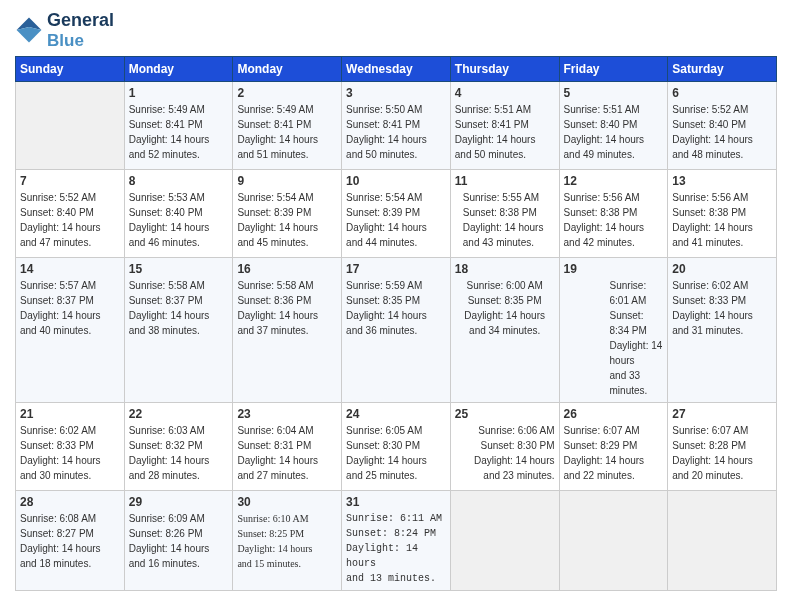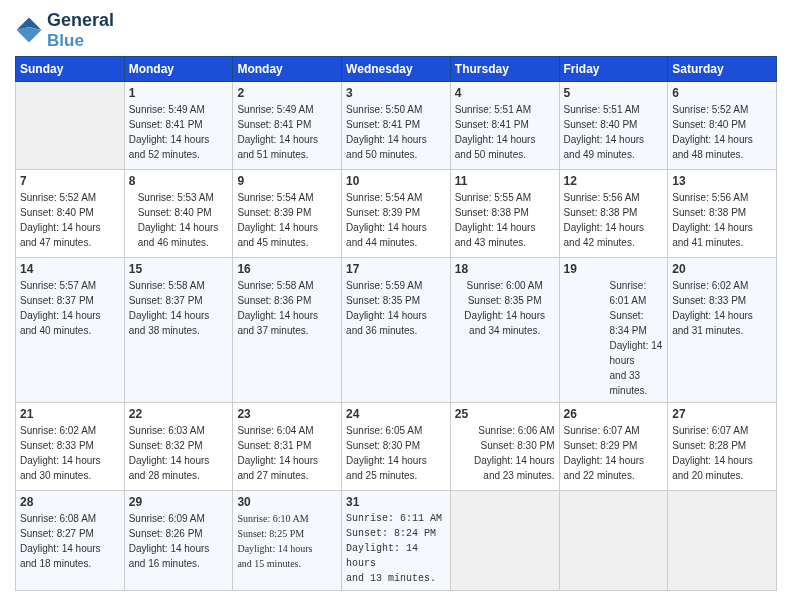--- a/index.html
+++ b/index.html
@@ -170,42 +170,42 @@
         <tr>
           <td>
             <span class="day-num">7</span>
             <div class="day-info" style="white-space: pre-line;">Sunrise: 5:52 AM
 Sunset: 8:40 PM
 Daylight: 14 hours
 and 47 minutes.</div>
           </td>
           <td>
             <span class="day-num">8</span>
-            <div class="day-info" style="white-space: pre-line; margin-left: 9px;">Sunrise: 5:53 AM
+            <div class="day-info" style="white-space: pre-line;">Sunrise: 5:53 AM
 Sunset: 8:40 PM
 Daylight: 14 hours
 and 46 minutes.</div>
           </td>
           <td>
             <span class="day-num">9</span>
             <div class="day-info" style="white-space: pre-line;">Sunrise: 5:54 AM
 Sunset: 8:39 PM
 Daylight: 14 hours
 and 45 minutes.</div>
           </td>
           <td>
             <span class="day-num">10</span>
             <div class="day-info" style="white-space: pre-line;">Sunrise: 5:54 AM
 Sunset: 8:39 PM
 Daylight: 14 hours
 and 44 minutes.</div>
           </td>
           <td>
             <span class="day-num">11</span>
-            <div class="day-info" style="white-space: pre-line;">Sunrise: 5:55 AM
+            <div class="day-info" style="white-space: pre-line; margin-left: 8px;">Sunrise: 5:55 AM
 Sunset: 8:38 PM
 Daylight: 14 hours
 and 43 minutes.</div>
           </td>
           <td>
             <span class="day-num">12</span>
             <div class="day-info" style="white-space: pre-line;">Sunrise: 5:56 AM
 Sunset: 8:38 PM
 Daylight: 14 hours
 and 42 minutes.</div>

